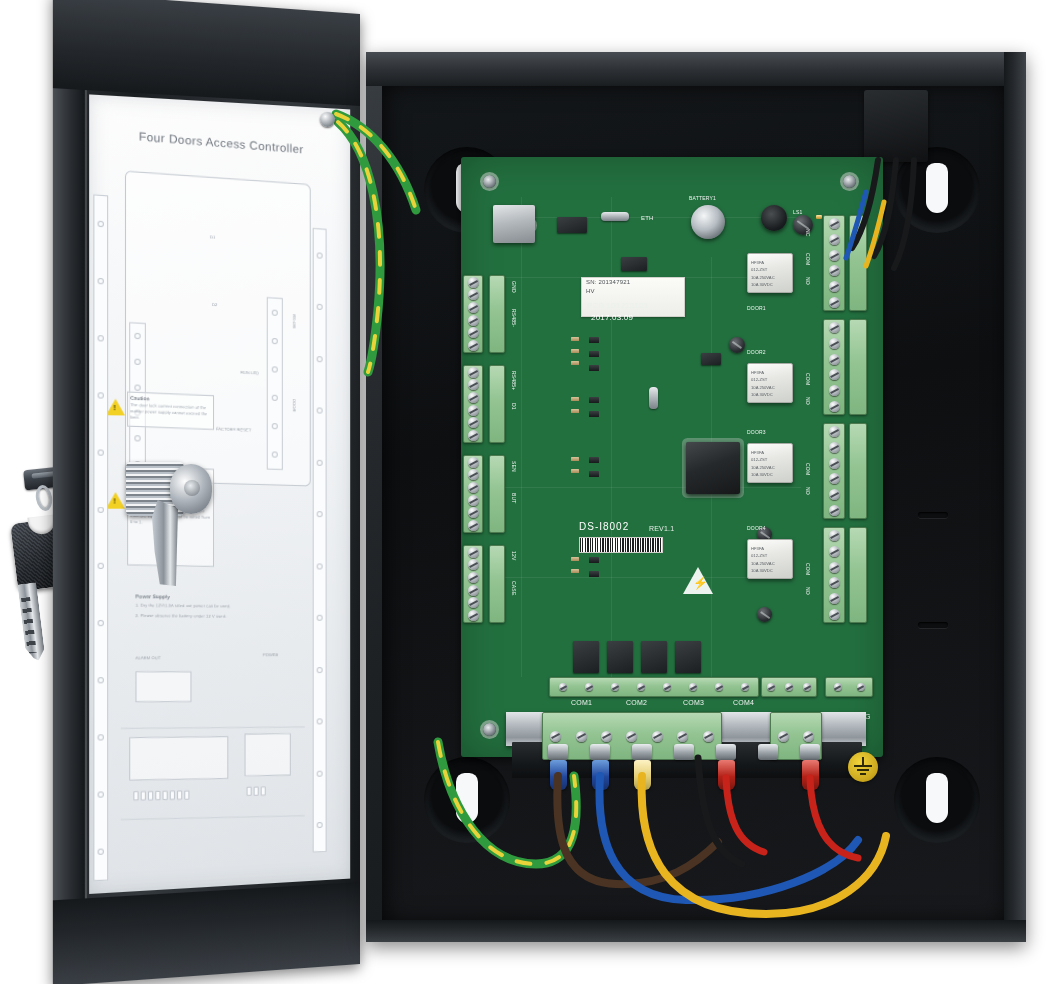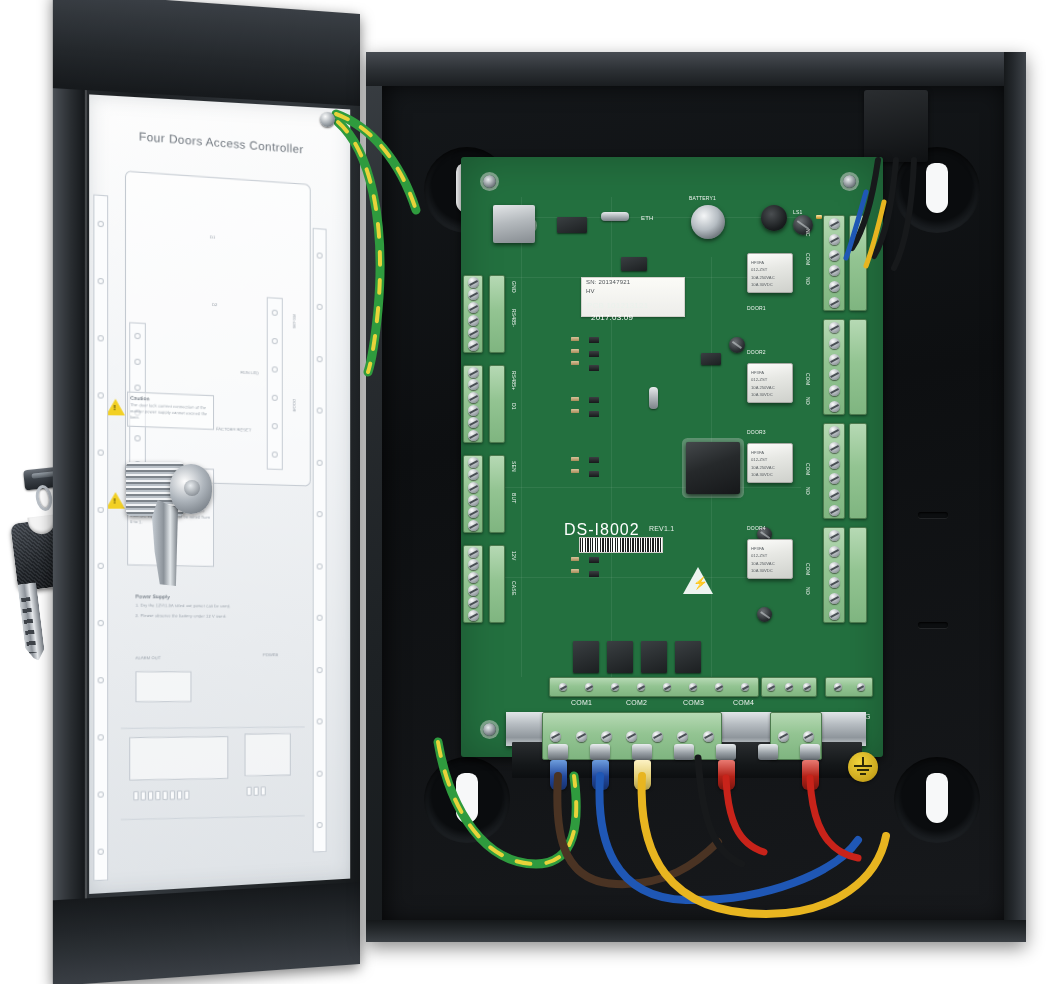--- a/index.html
+++ b/index.html
@@ -524,21 +524,21 @@
       </div>
       <div class="silk" style="left:126px; top:144px; font-size:8px; color:#eaf2ec;">PCB 101213121</div>
       <div class="silk" style="left:130px; top:156px; font-size:8px; color:#ffffff;">2017.03.09</div>
 
       <div class="chip-qfp" style="left:225px; top:285px;"></div>
       <div class="chip" style="left:96px; top:60px; width:30px; height:16px;"></div>
       <div class="chip" style="left:160px; top:100px; width:26px; height:14px;"></div>
       <div class="chip" style="left:240px; top:196px; width:20px; height:12px;"></div>
       <div class="chip" style="left:290px; top:210px; width:22px; height:12px;"></div>
 
-      <div class="silk" style="left:103px; top:364px; font-size:16px; letter-spacing:1px; color:#ffffff;">DS-I8002</div>
+      <div class="silk" style="left:118px; top:364px; font-size:10px; letter-spacing:1px; color:#ffffff;">DS-I8002</div>
       <div class="silk" style="left:188px; top:368px; font-size:7px; color:#e6efe8;">REV1.1</div>
       <div class="barcode" style="left:118px; top:380px; width:84px; height:16px;"></div>
 
       <div class="hv-tri" style="left:222px; top:410px;"></div>
 
       <div class="cap-e" style="left:332px; top:58px; width:20px; height:20px;"></div>
       <div class="cap-e" style="left:268px; top:180px; width:16px; height:16px;"></div>
       <div class="cap-e" style="left:296px; top:290px; width:15px; height:15px;"></div>
       <div class="cap-e" style="left:296px; top:370px; width:15px; height:15px;"></div>
       <div class="cap-e" style="left:296px; top:450px; width:15px; height:15px;"></div>

